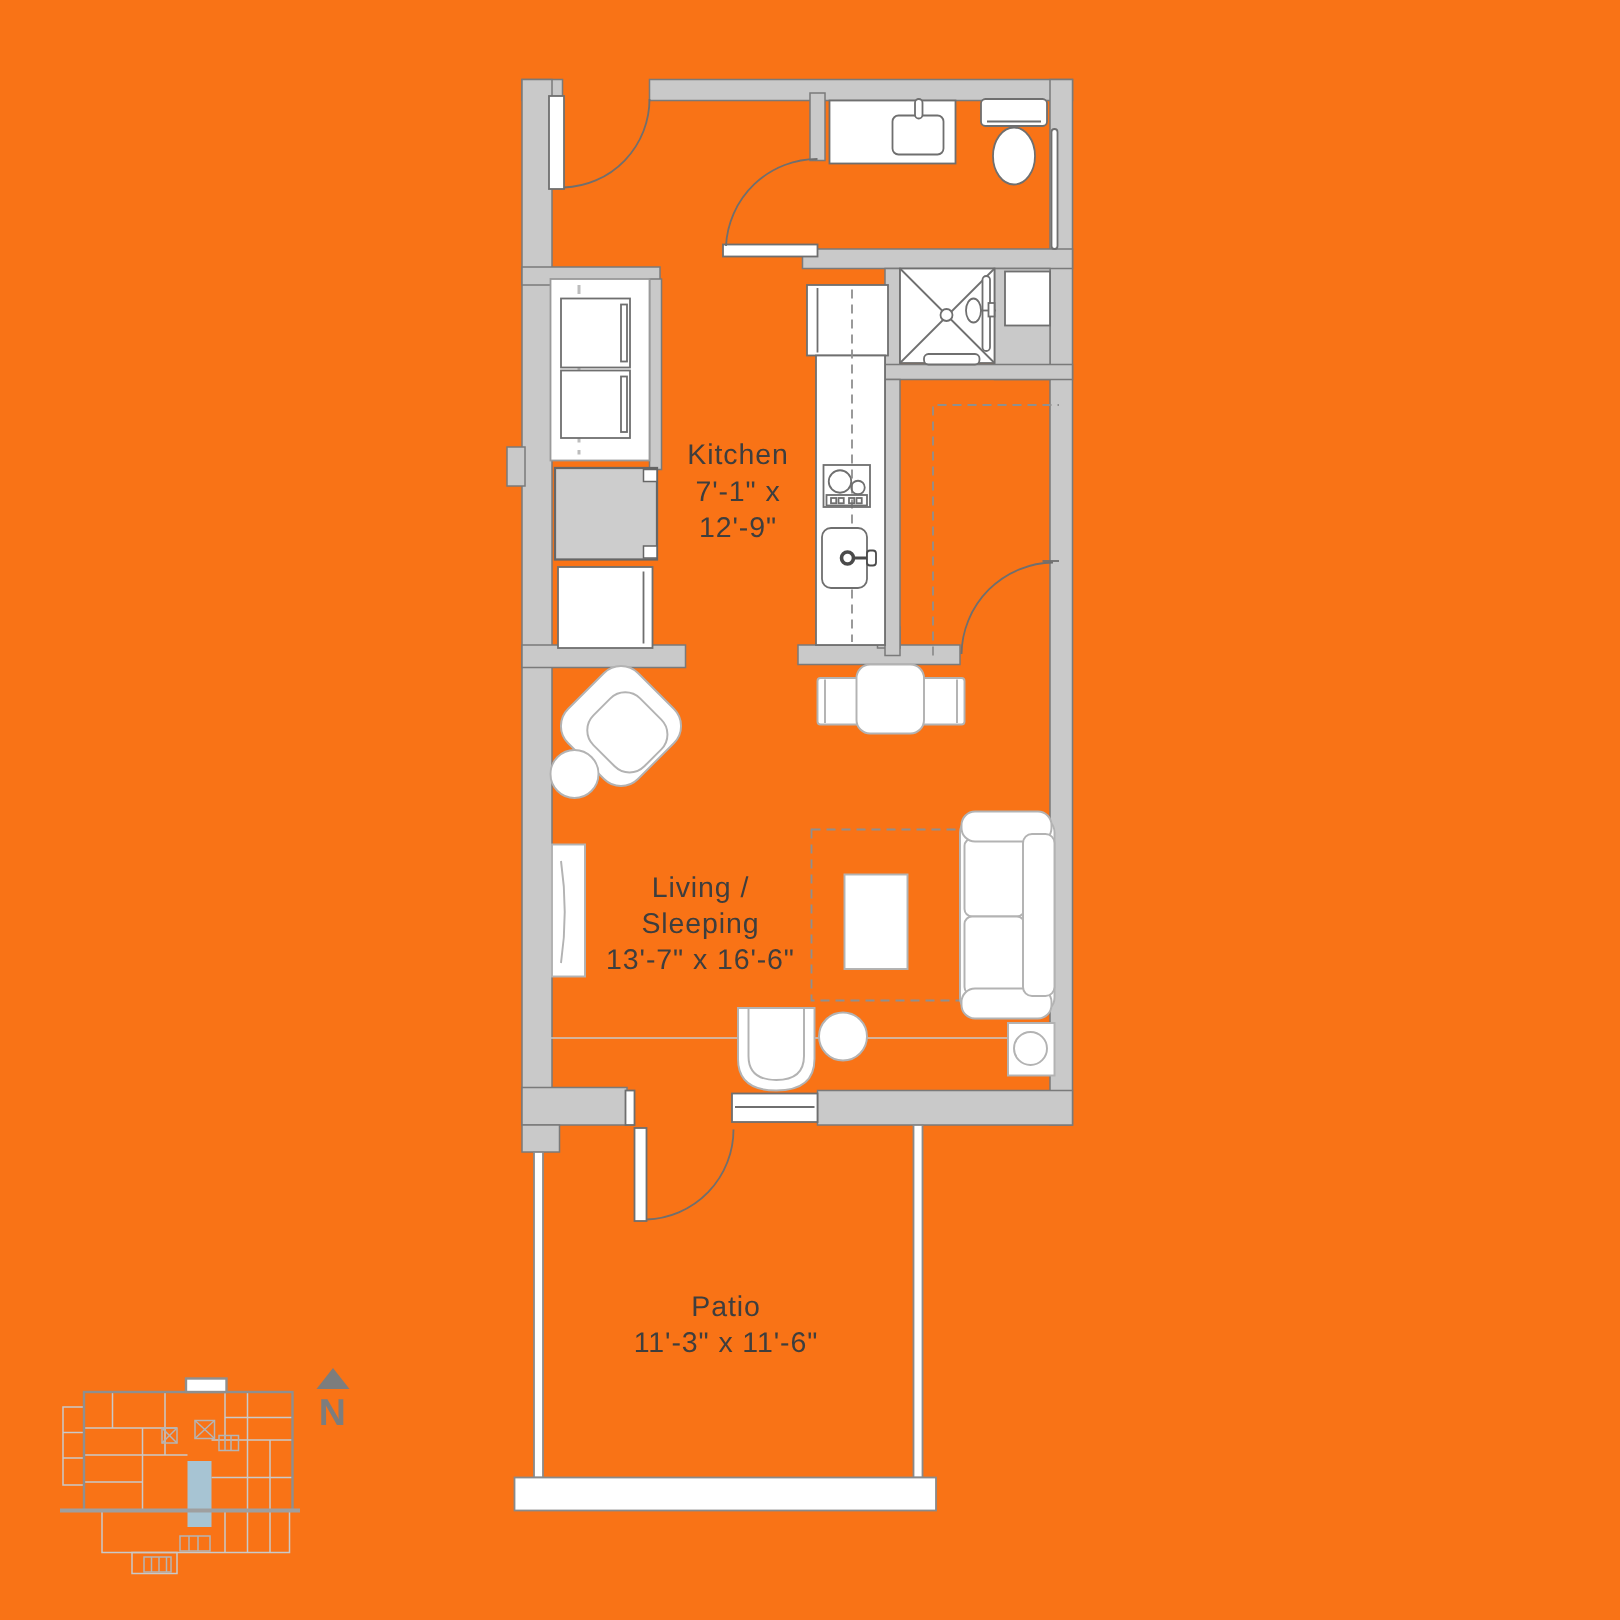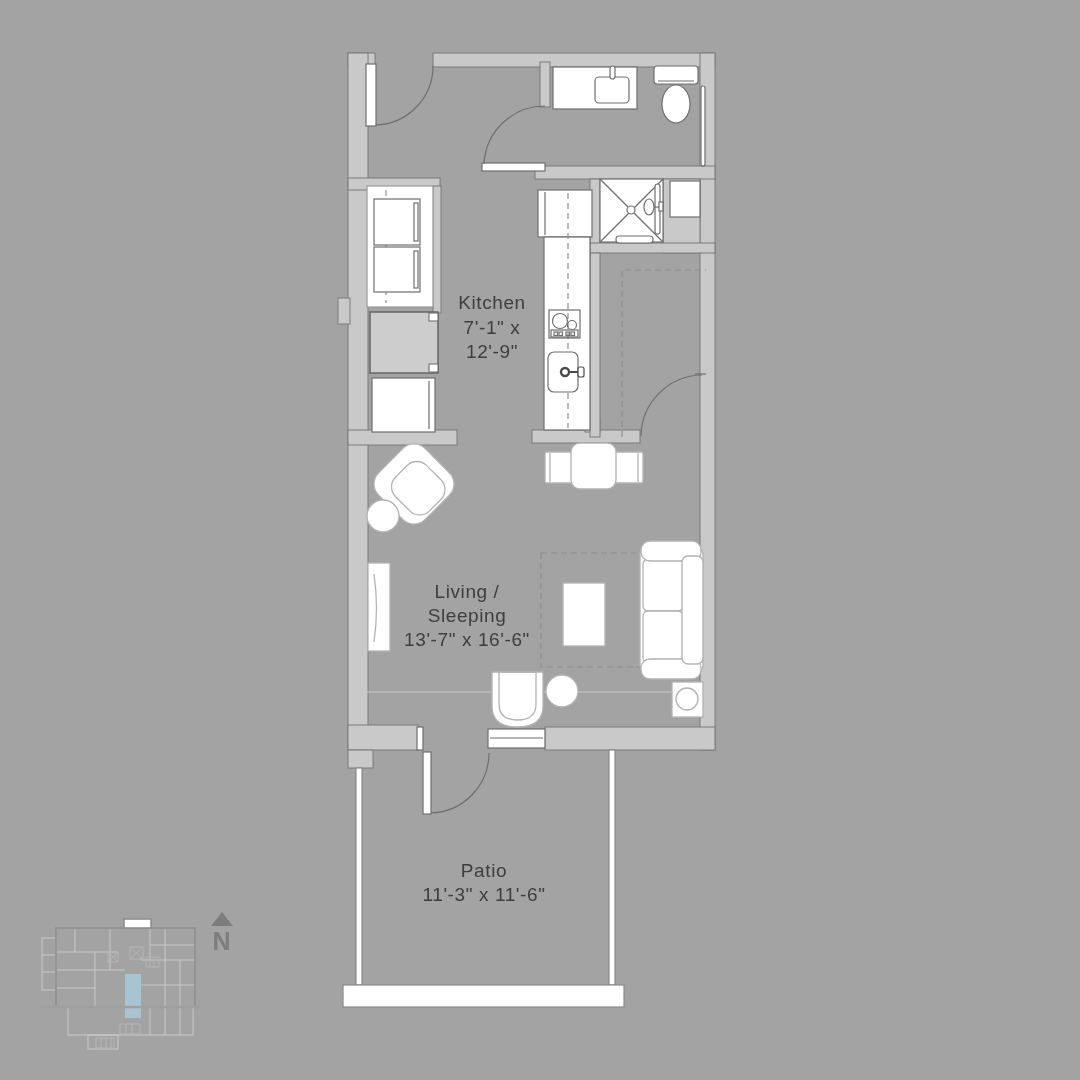--- a/index.html
+++ b/index.html
@@ -1,16 +1,16 @@
 <!DOCTYPE html>
 <html><head>
 <meta charset="utf-8">
 <style>
   html,body{margin:0;padding:0;background:#ffffff;}
-  .stage{position:relative;width:1080px;height:1080px;background:#a3a3a3;overflow:hidden;}
+  .stage{position:relative;width:1080px;height:1080px;background:#f97316;overflow:hidden;}
   svg{display:block;}
   .wall{fill:#c9c9c9;stroke:#7a7a7a;stroke-width:1;}
   .fx{fill:#ffffff;stroke:#6f6f6f;stroke-width:1.2;}
   .fxl{fill:none;stroke:#6f6f6f;stroke-width:1.2;}
   .fxdark{stroke:#4a4a4a;}
   .fn{fill:#ffffff;stroke:#b3b3b3;stroke-width:1.3;}
   .fnl{fill:none;stroke:#b3b3b3;stroke-width:1.3;}
   .dash{fill:none;stroke:#8f8f8f;stroke-width:1.2;stroke-dasharray:6 4;}
   .dashlt{fill:none;stroke:#bdbdbd;stroke-width:2;stroke-dasharray:6 5;}
   .thinline{fill:none;stroke:#c9c9c9;stroke-width:1;}

